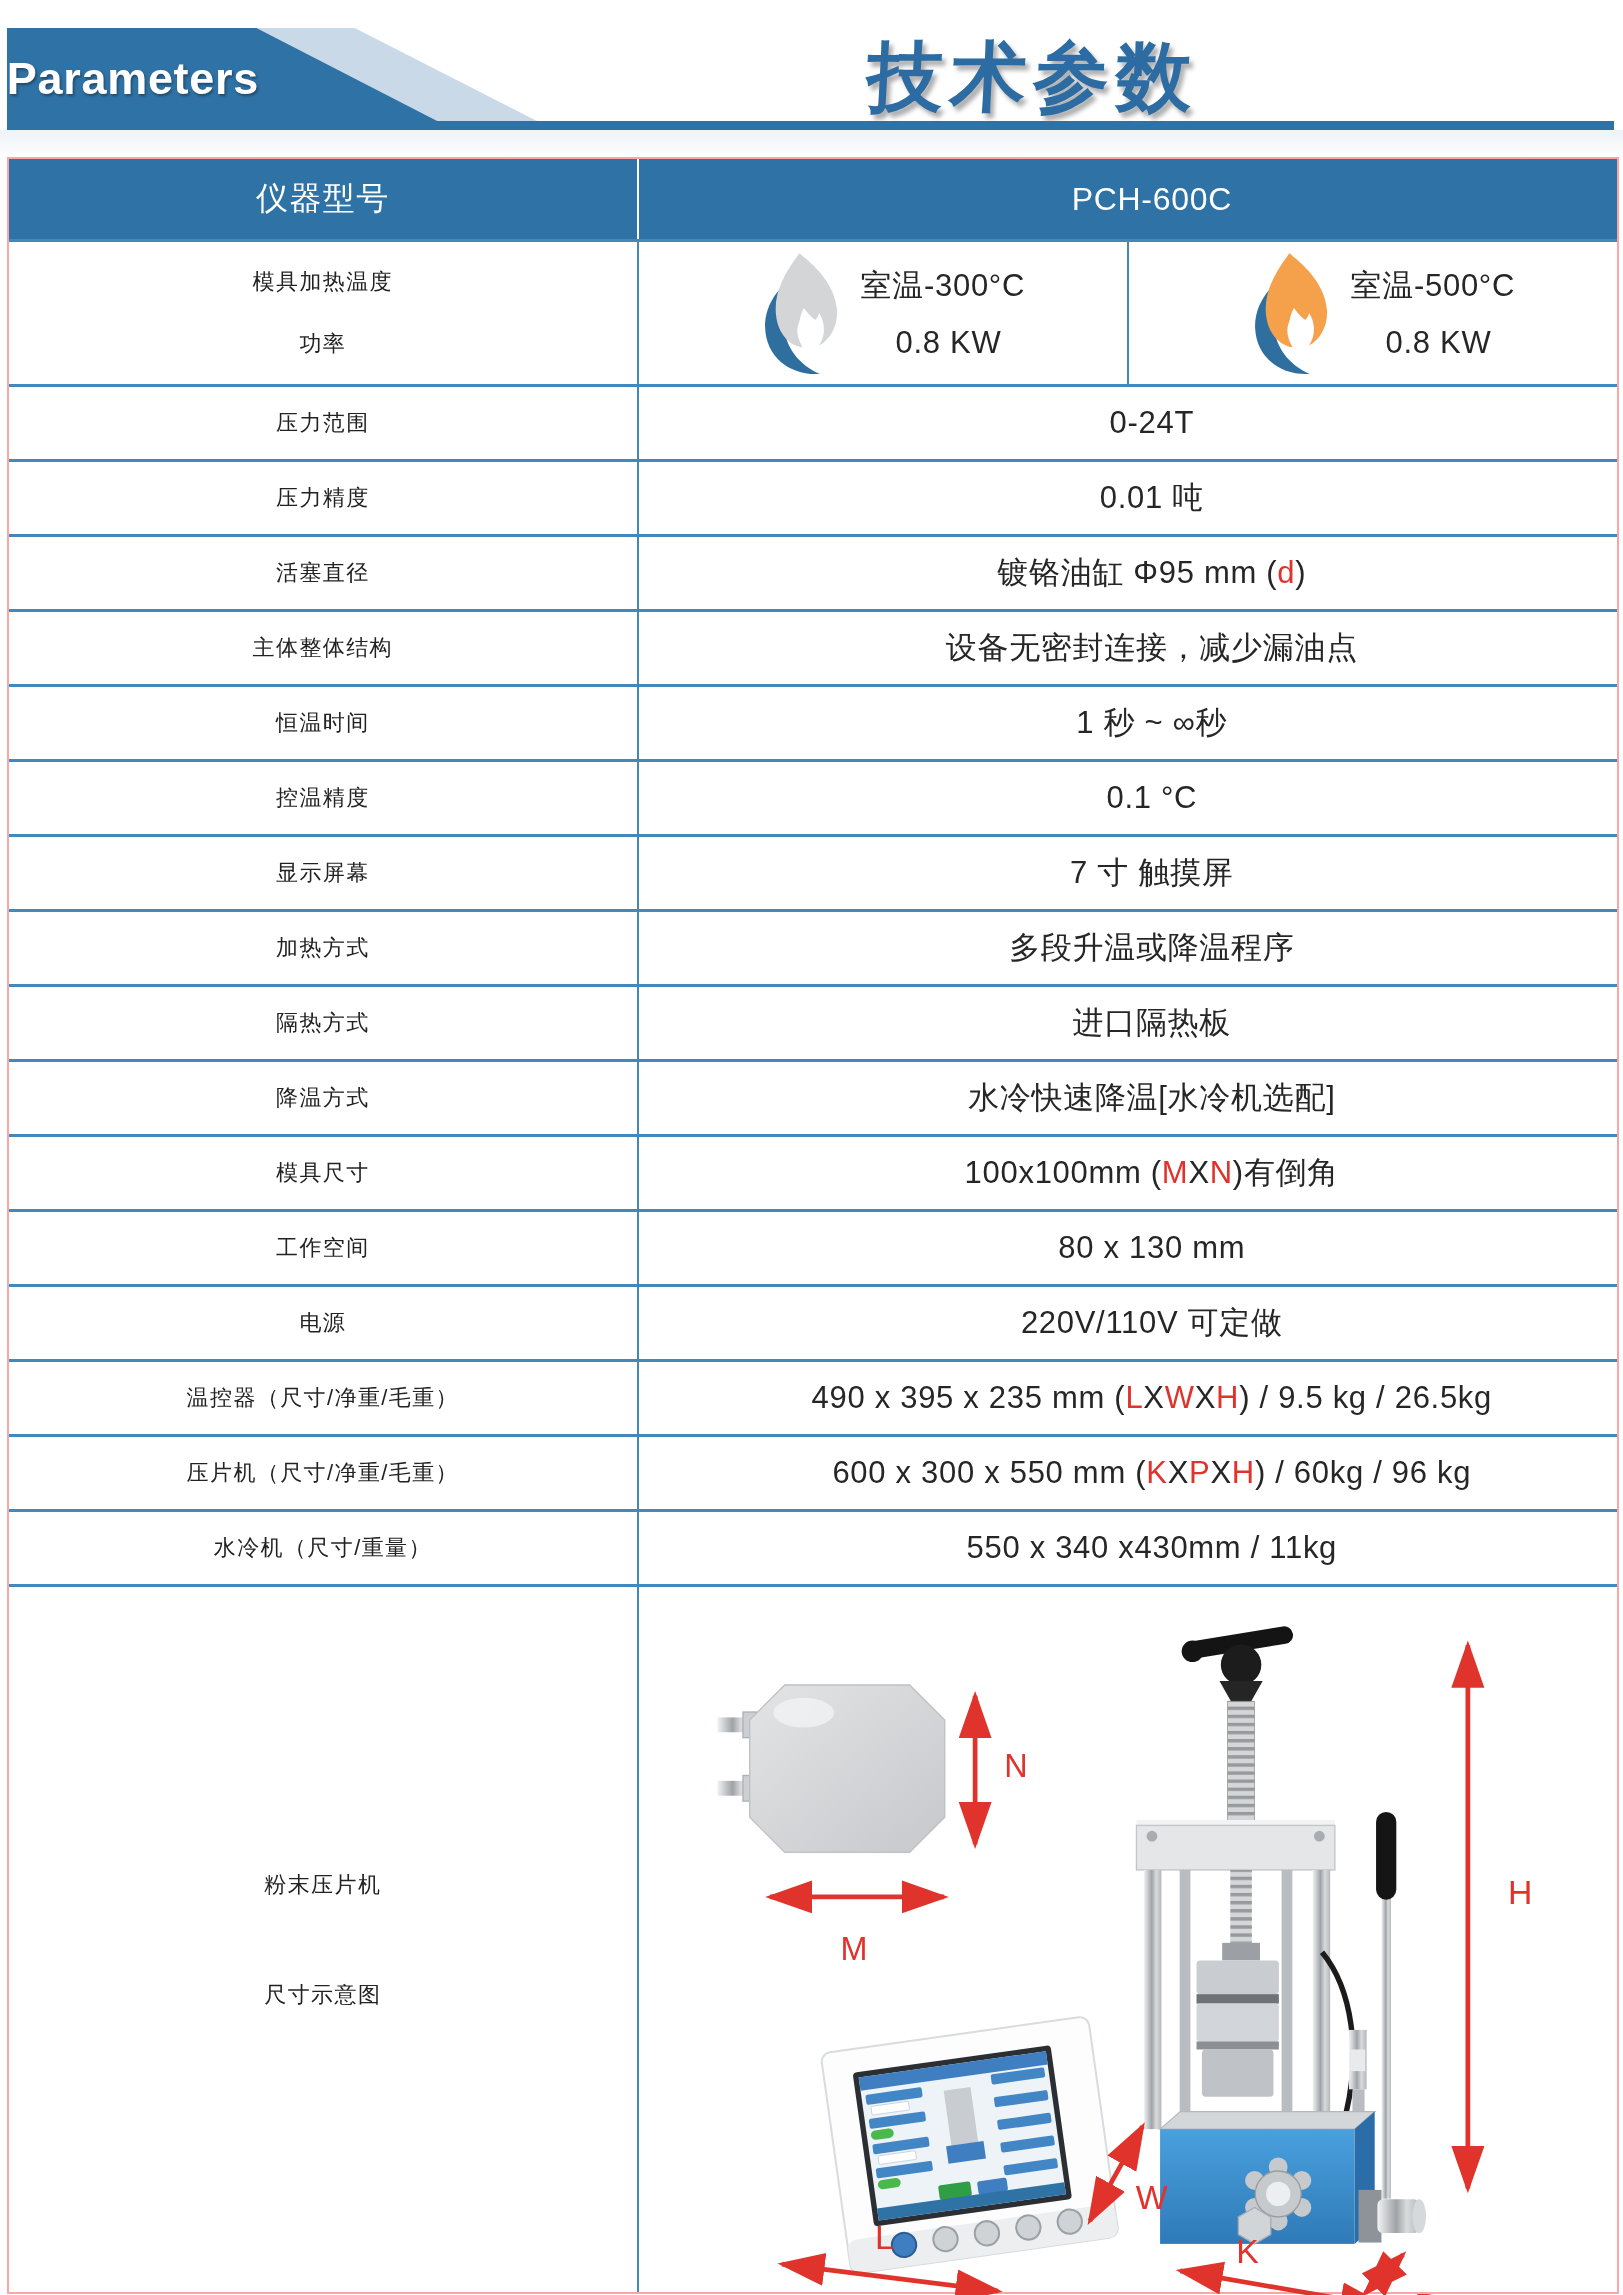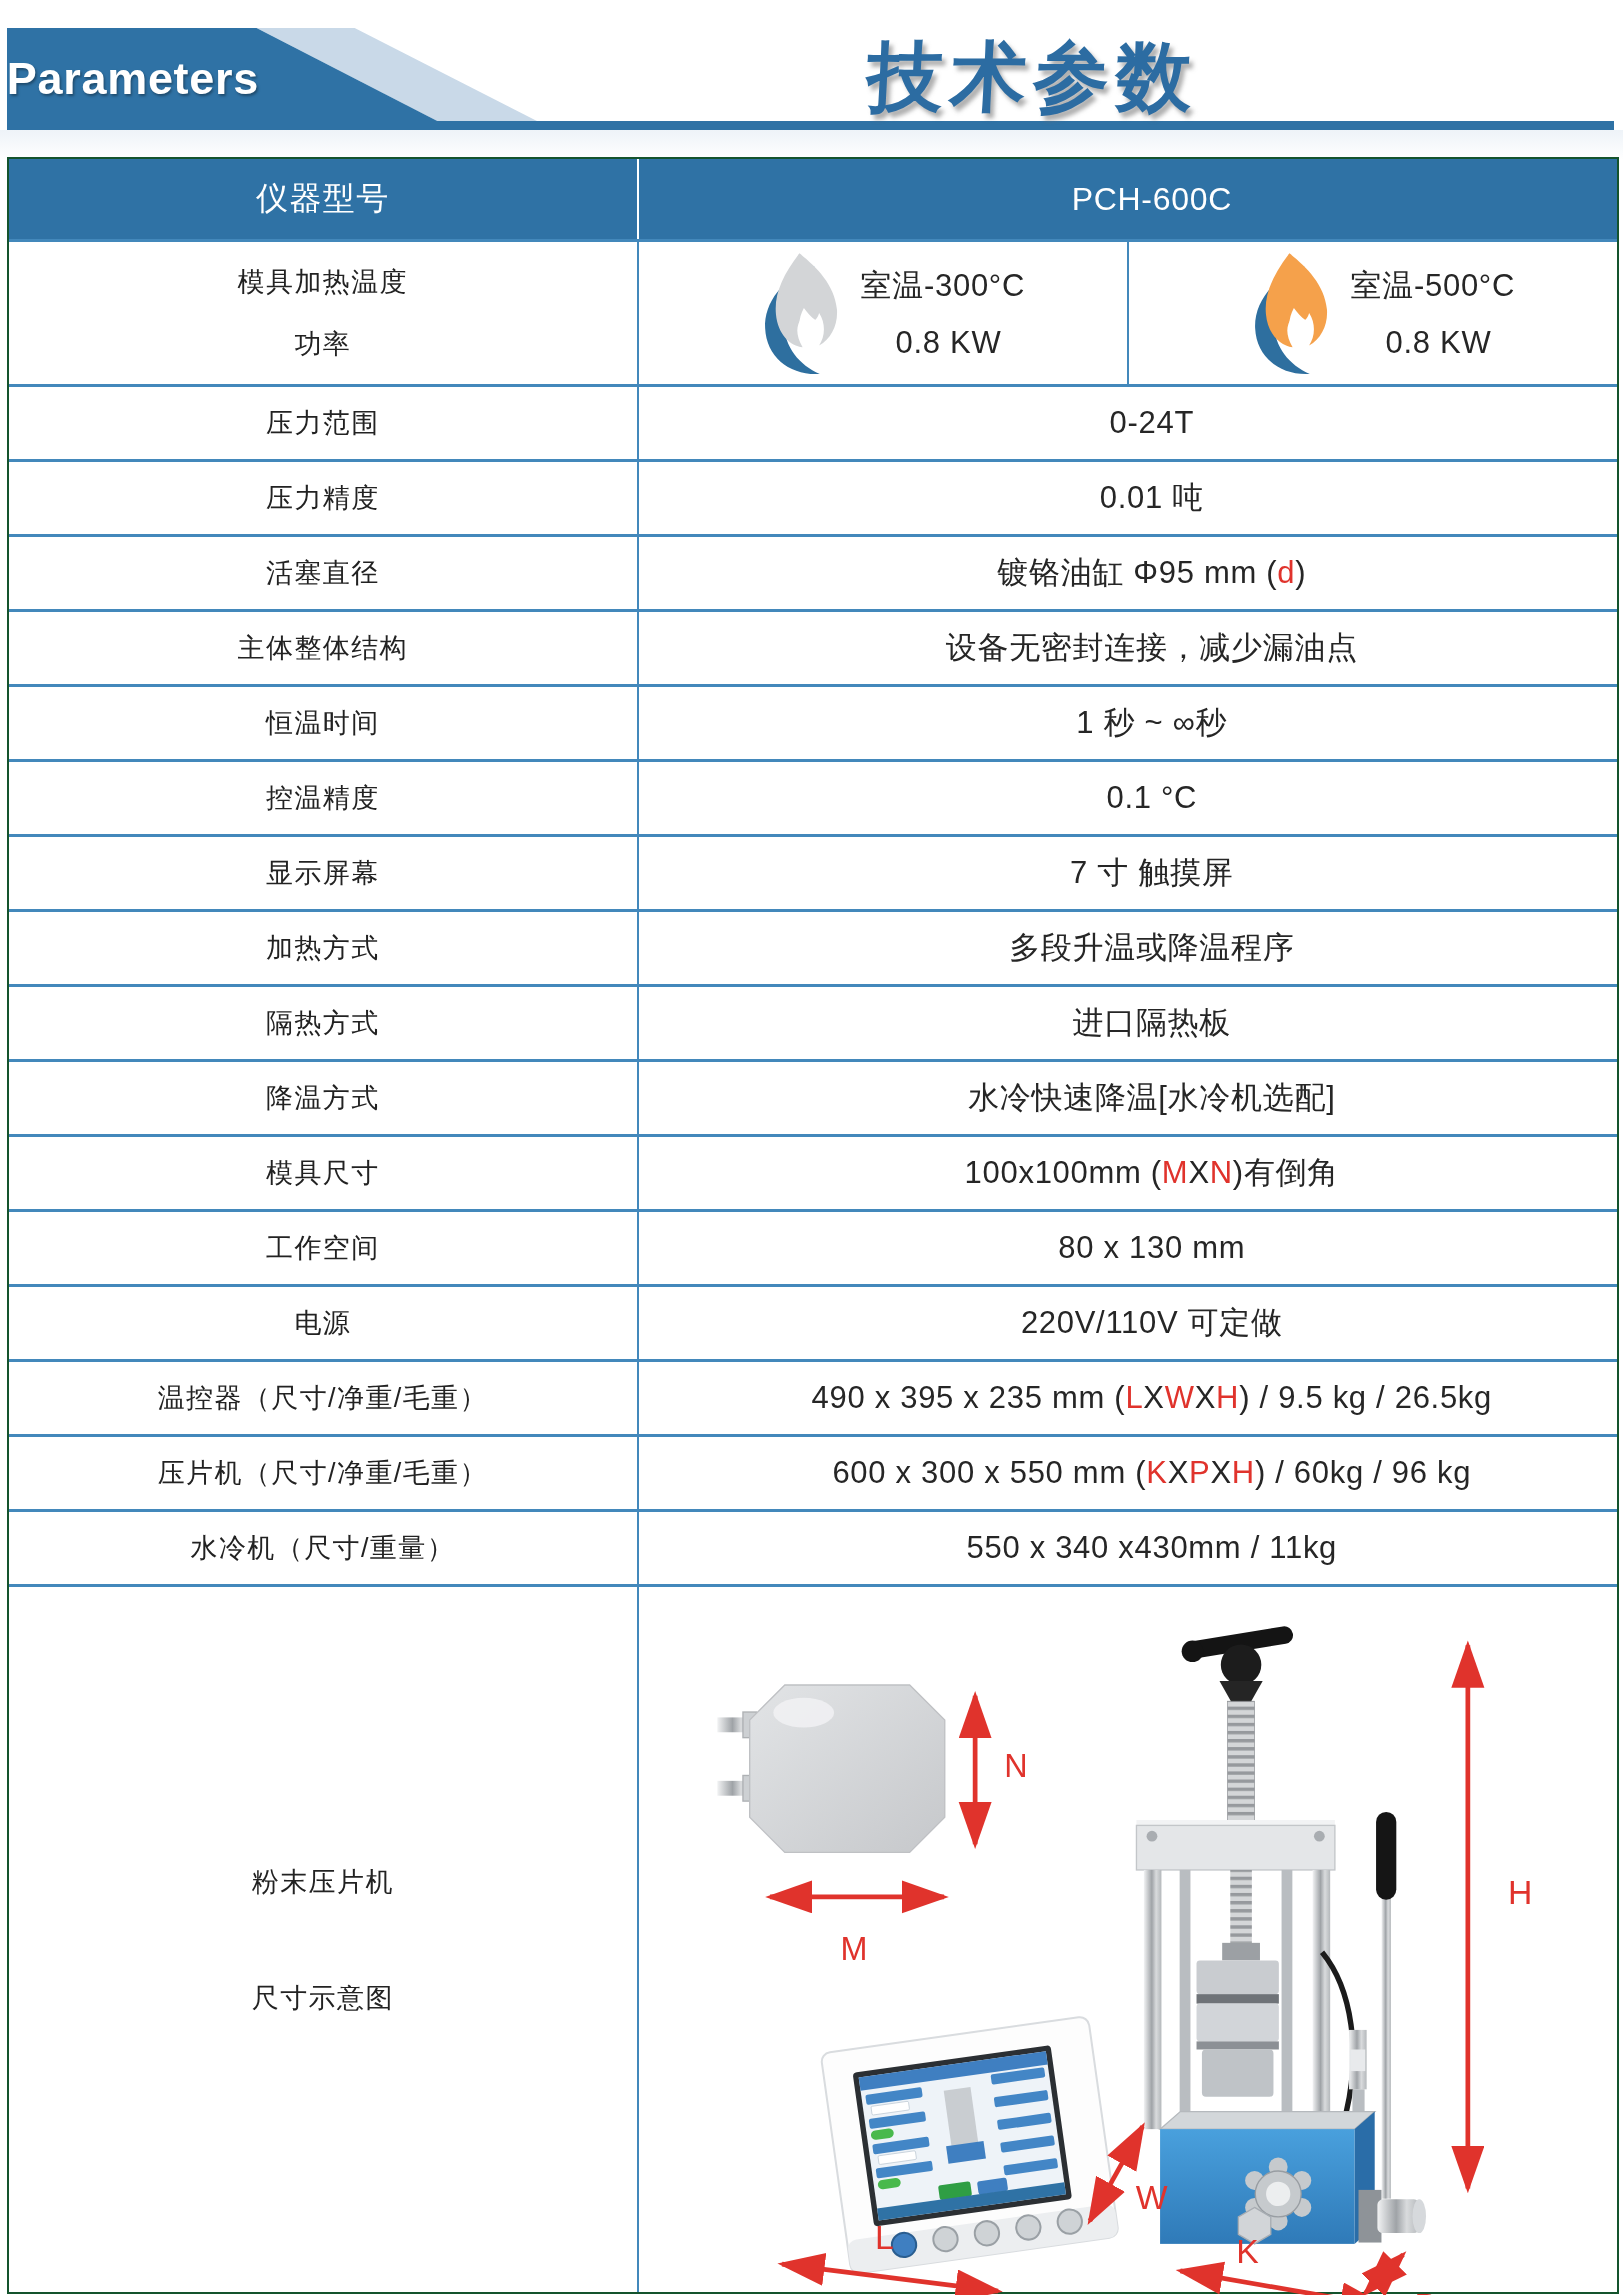--- a/index.html
+++ b/index.html
@@ -15,25 +15,25 @@
     font-weight:700;letter-spacing:0.7px;text-shadow:1.4px 2px 2.7px rgba(0,0,0,.35);}
   .banner-bar{position:absolute;left:6.8px;top:121px;width:1607px;height:8.8px;background:#2f72a5;}
   .banner-fade{position:absolute;left:0;top:130px;width:1623px;height:30px;
     background:linear-gradient(#eef3f8,#ffffff);}
   .cn-title{position:absolute;left:790px;top:27px;width:486px;text-align:center;
     font-size:76px;font-weight:700;color:#2c6ca2;letter-spacing:6.8px;
     transform:skewX(-3deg);text-shadow:4px 4.7px 4.7px rgba(110,110,110,.55);}
 
   
   .spec-table{position:absolute;left:6.8px;top:157px;width:1608px;height:2133px;
-    border:2px solid #14532d;display:flex;flex-direction:column;background:#fff;}
+    border:2px solid #fca5a5;display:flex;flex-direction:column;background:#fff;}
   .t-row{display:flex;border-top:3.4px solid #4388bb;min-height:0;}
   .t-row:first-child{border-top:none;}
   .cell{display:flex;align-items:center;justify-content:center;text-align:center;}
-  .lab{width:628px;flex:0 0 628px;border-right:2px solid #4388bb;font-size:27px;color:#222;
+  .lab{width:628px;flex:0 0 628px;border-right:2px solid #4388bb;font-size:22px;color:#222;
     letter-spacing:1.4px;}
   .val{flex:1;font-size:31px;color:#262626;letter-spacing:0.7px;padding-left:48px;}
   .hdr{height:80px;background:#2f72a5;}
   .hdr .lab{border-right:2px solid #ffffff;color:#ffffff;font-size:32px;}
   .hdr .val{color:#ffffff;font-size:32px;}
   .std{height:72px;}
   .red{color:#e0332c;}
 
   
   .heat{height:142px;}

